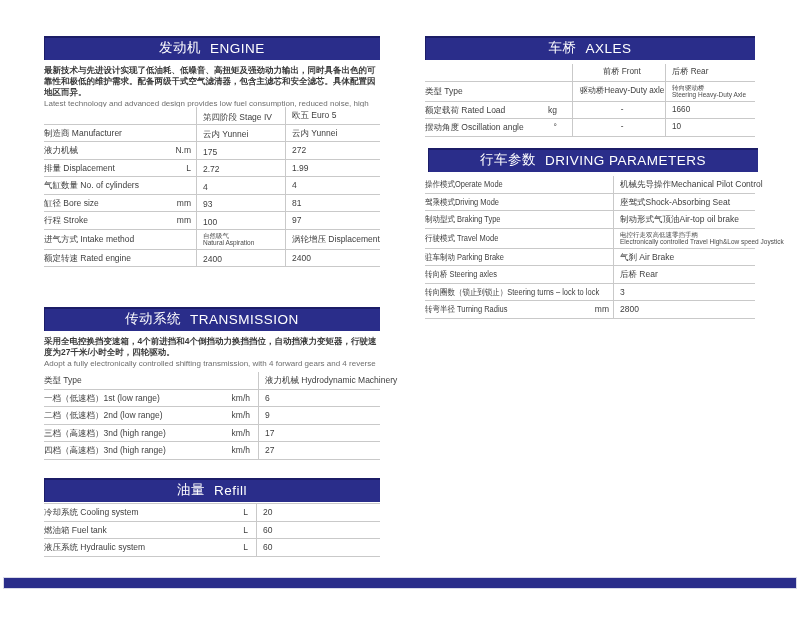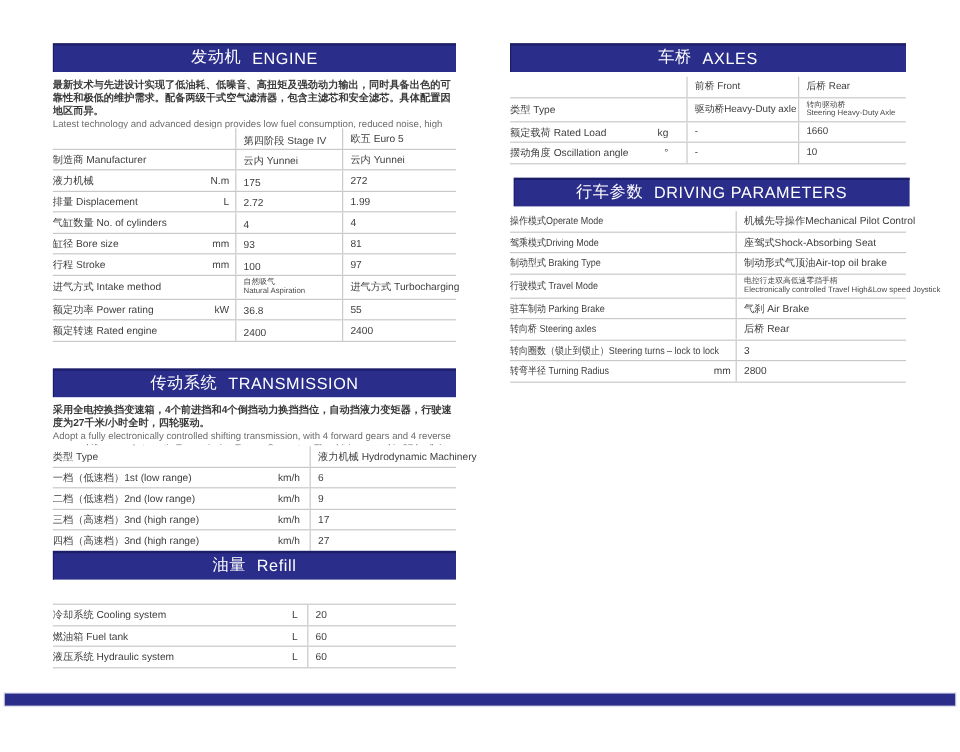--- a/index.html
+++ b/index.html
@@ -36,21 +36,21 @@
   .t-engine .v2    { width:95px; }
 
   .t-trans .unit   { width:40px; padding-right:8px; }
   .t-trans .v1     { width:122px; }
 
   .t-refill        { border-top:1px solid #c9c9c9; }
   .t-refill .unit  { width:40px; padding-right:8px; }
   .t-refill .v1    { width:124px; }
 
   .t-axles .unit   { width:34px; padding-right:15px; }
-  .t-axles .v1     { width:93px; }
+  .t-axles .v1     { width:93px;align-items:center; }
   .t-axles .v2     { width:90px; }
   .t-axles .val .main { font-size:8.2px; }
 
   .t-driving .unit { width:24px; padding-right:4px; }
   .t-driving .v1   { width:142px; }
   .t-driving .lab .main { display:inline-block; transform:scaleX(0.88); transform-origin:0 50%; }
 
   
   .bottom-bar { left:4px; top:578px; width:792px; height:10px;
                 background:#2a2d8a; box-shadow:0 0 0 1px #d8d9e8; }
@@ -147,34 +147,24 @@
     </div>
 
     <div class="row">
       <div class="lab"><span class="main">进气方式 Intake method</span></div>
       <div class="unit"><span class="main"></span></div>
       <div class="val v1">
         <span class="sub">自然吸气</span>
         <span class="sub">Natural Aspiration</span>
       </div>
       <div class="val v2">
-        <span class="main">进气方式 Turbocharging</span>
-      </div>
-    </div>
-
-    <div class="row">
-      <div class="lab"><span class="main">额定功率 Power rating</span></div>
-      <div class="unit"><span class="main">kW</span></div>
-      <div class="val v1">
-        <span class="main">36.8</span>
-      </div>
-      <div class="val v2">
-        <span class="main">55</span>
-      </div>
-    </div>
+        <span class="main">涡轮增压 Displacement</span>
+      </div>
+    </div>
+
 
     <div class="row">
       <div class="lab"><span class="main">额定转速 Rated engine</span></div>
       <div class="unit"><span class="main"></span></div>
       <div class="val v1">
         <span class="main">2400</span>
       </div>
       <div class="val v2">
         <span class="main">2400</span>
       </div>
@@ -225,21 +215,21 @@
 
     <div class="row">
       <div class="lab"><span class="main">四档（高速档）3nd (high range)</span></div>
       <div class="unit"><span class="main">km/h</span></div>
       <div class="val v1">
         <span class="main">27</span>
       </div>
     </div>
   </div>
 
-<div class="abs hbar" style="left:44px; top:459px; width:336px;">
+<div class="abs hbar" style="left:44px; top:478px; width:336px;">
   <span>油量</span>
   <span>Refill</span>
 </div>
 <div class="abs tbl t-refill" style="left:44px; top:503px; width:336px;">
 
     <div class="row">
       <div class="lab"><span class="main">冷却系统 Cooling system</span></div>
       <div class="unit"><span class="main">L</span></div>
       <div class="val v1">
         <span class="main">20</span>

